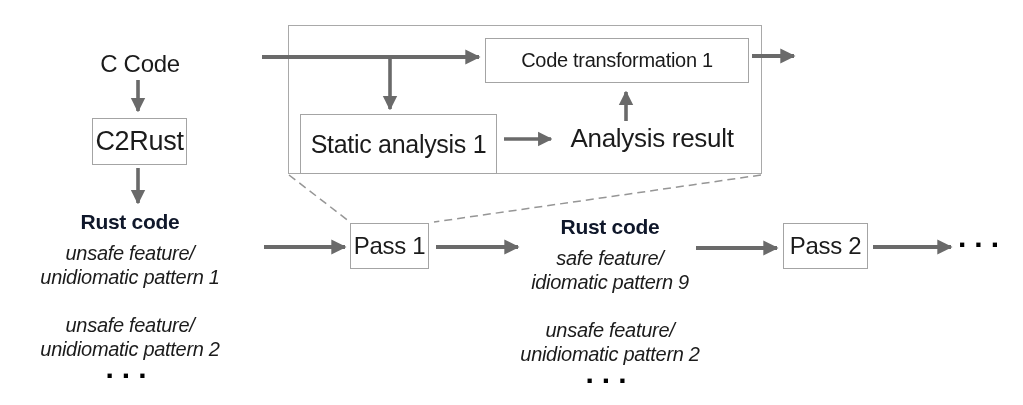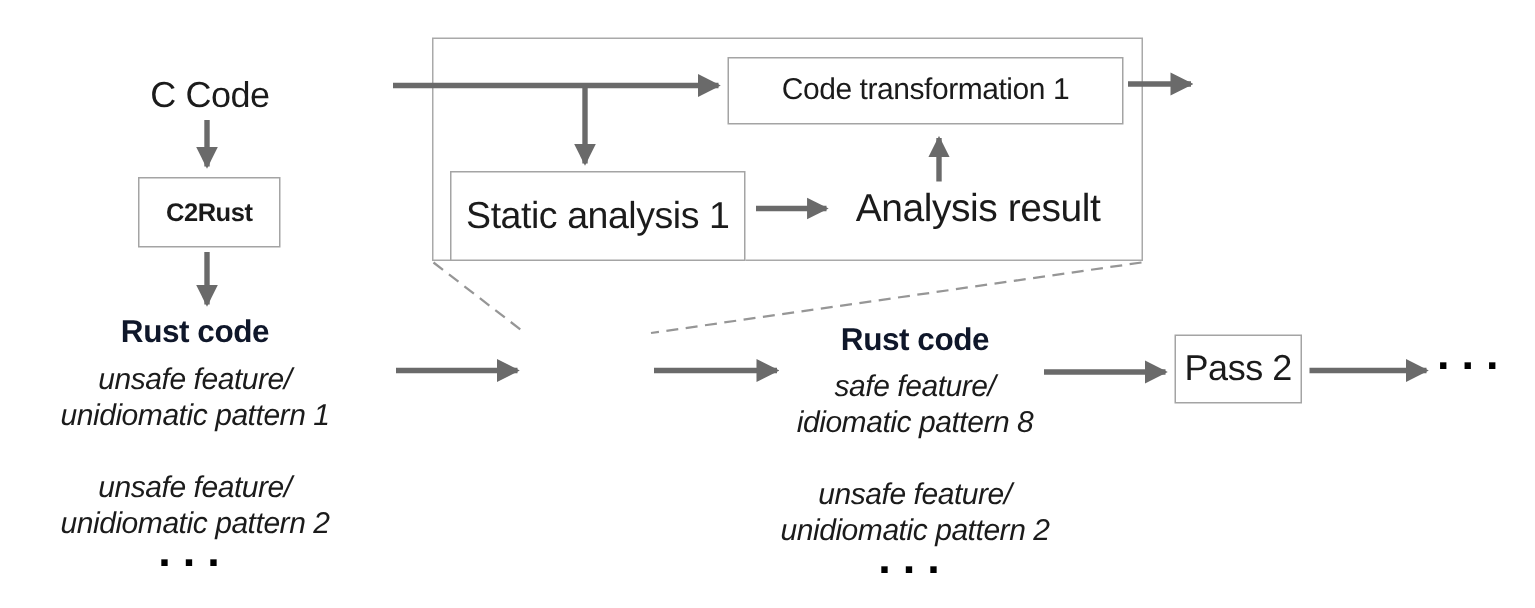--- a/index.html
+++ b/index.html
@@ -67,51 +67,52 @@
     pointer-events:none;
   }
 </style>
 </head>
 <body>
 
 <div id="canvas">
 
   <div class="label" style="left:90px;top:51px;width:100px;font-size:24px;line-height:26px;">C Code</div>
 
-  <div class="box" style="left:92px;top:118px;width:95px;height:47px;font-size:17px;font-weight:bold;">C2Rust</div>
+  <div class="box" style="left:92px;top:118px;width:95px;height:47px;font-size:27px;">C2Rust</div>
 
   <div class="bigbox" style="left:288px;top:25px;width:474px;height:149px;"></div>
 
   <div class="box" style="left:300px;top:114px;width:197px;height:60px;font-size:25px;">Static analysis 1</div>
 
   <div class="label" style="left:556px;top:124px;width:192px;font-size:26px;line-height:28px;">Analysis result</div>
 
   <div class="box" style="left:485px;top:38px;width:264px;height:45px;font-size:20px;">Code transformation 1</div>
 
+  <div class="box" style="left:350px;top:223px;width:79px;height:46px;font-size:24px;">Pass 1</div>
 
   <div class="box" style="left:783px;top:223px;width:85px;height:46px;font-size:24px;">Pass 2</div>
 
   <div class="col" style="left:20px;top:209px;">
     <div class="rust-title">Rust code</div>
     <div class="rust-item">
       <div>unsafe feature/</div>
       <div>unidiomatic pattern 1</div>
     </div>
     <div class="rust-item">
       <div>unsafe feature/</div>
       <div>unidiomatic pattern 2</div>
     </div>
     <div class="dots">...</div>
   </div>
 
   <div class="col" style="left:500px;top:214px;">
     <div class="rust-title">Rust code</div>
     <div class="rust-item">
       <div>safe feature/</div>
-      <div>idiomatic pattern 8</div>
+      <div>idiomatic pattern 9</div>
     </div>
     <div class="rust-item">
       <div>unsafe feature/</div>
       <div>unidiomatic pattern 2</div>
     </div>
     <div class="dots">...</div>
   </div>
 
   <div class="ellipsis-end" style="left:958px;top:222px;">...</div>
 

